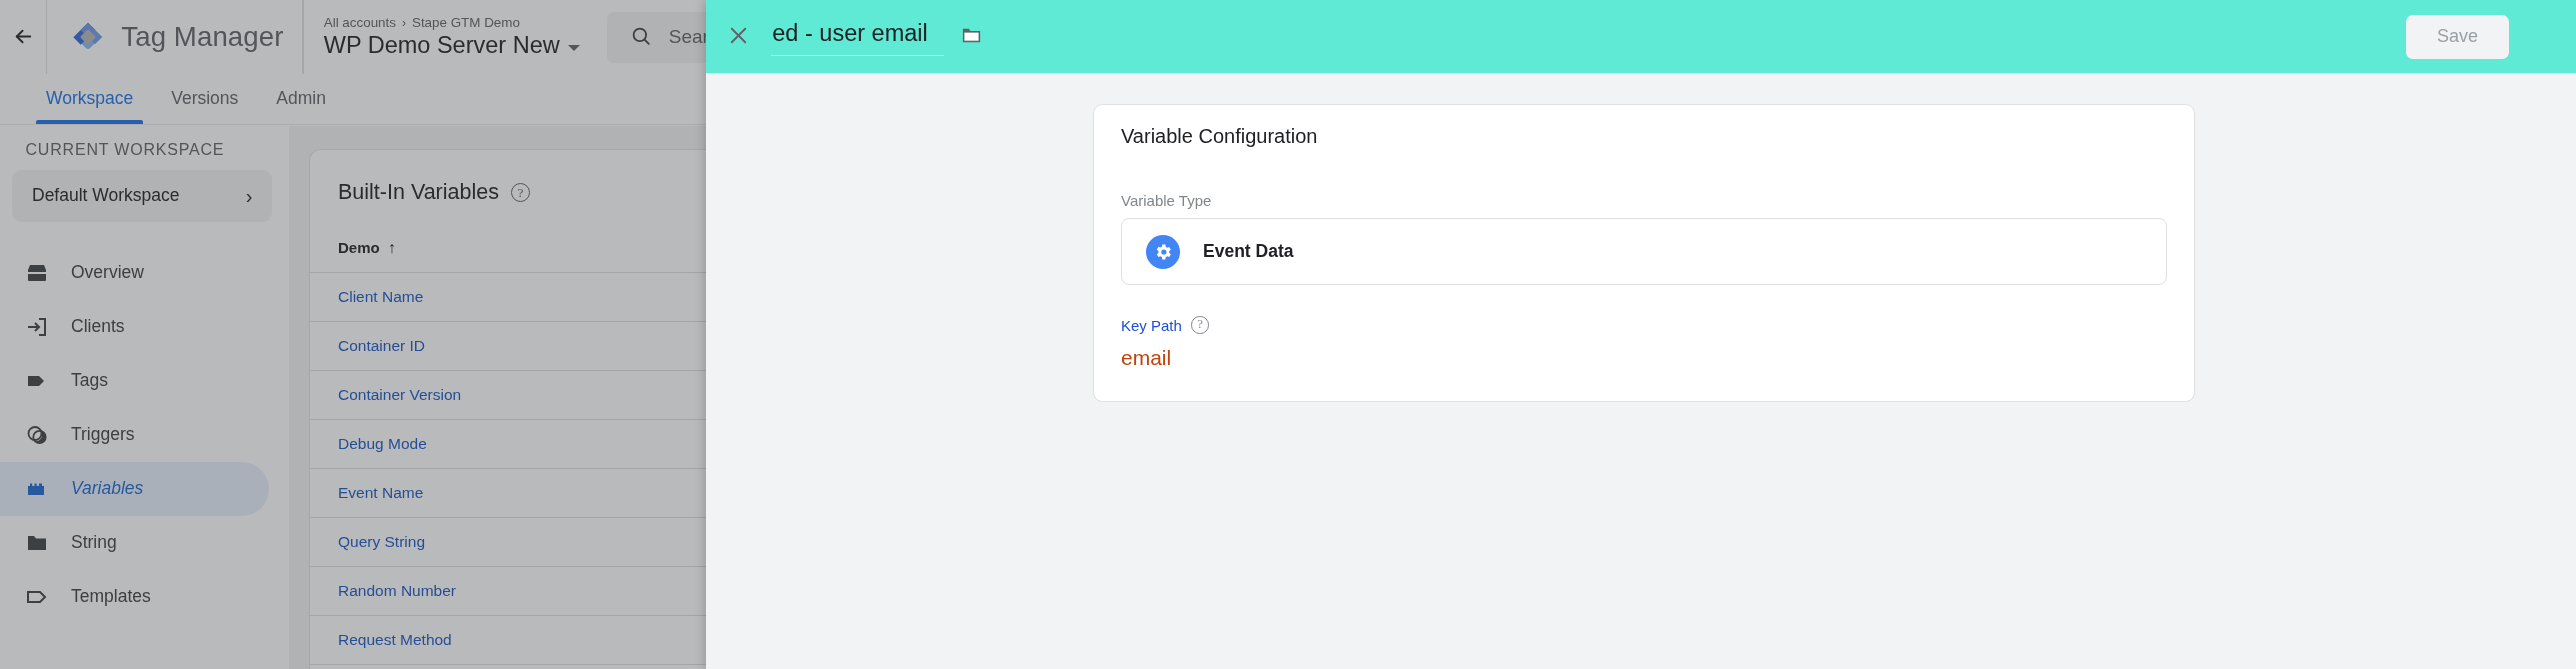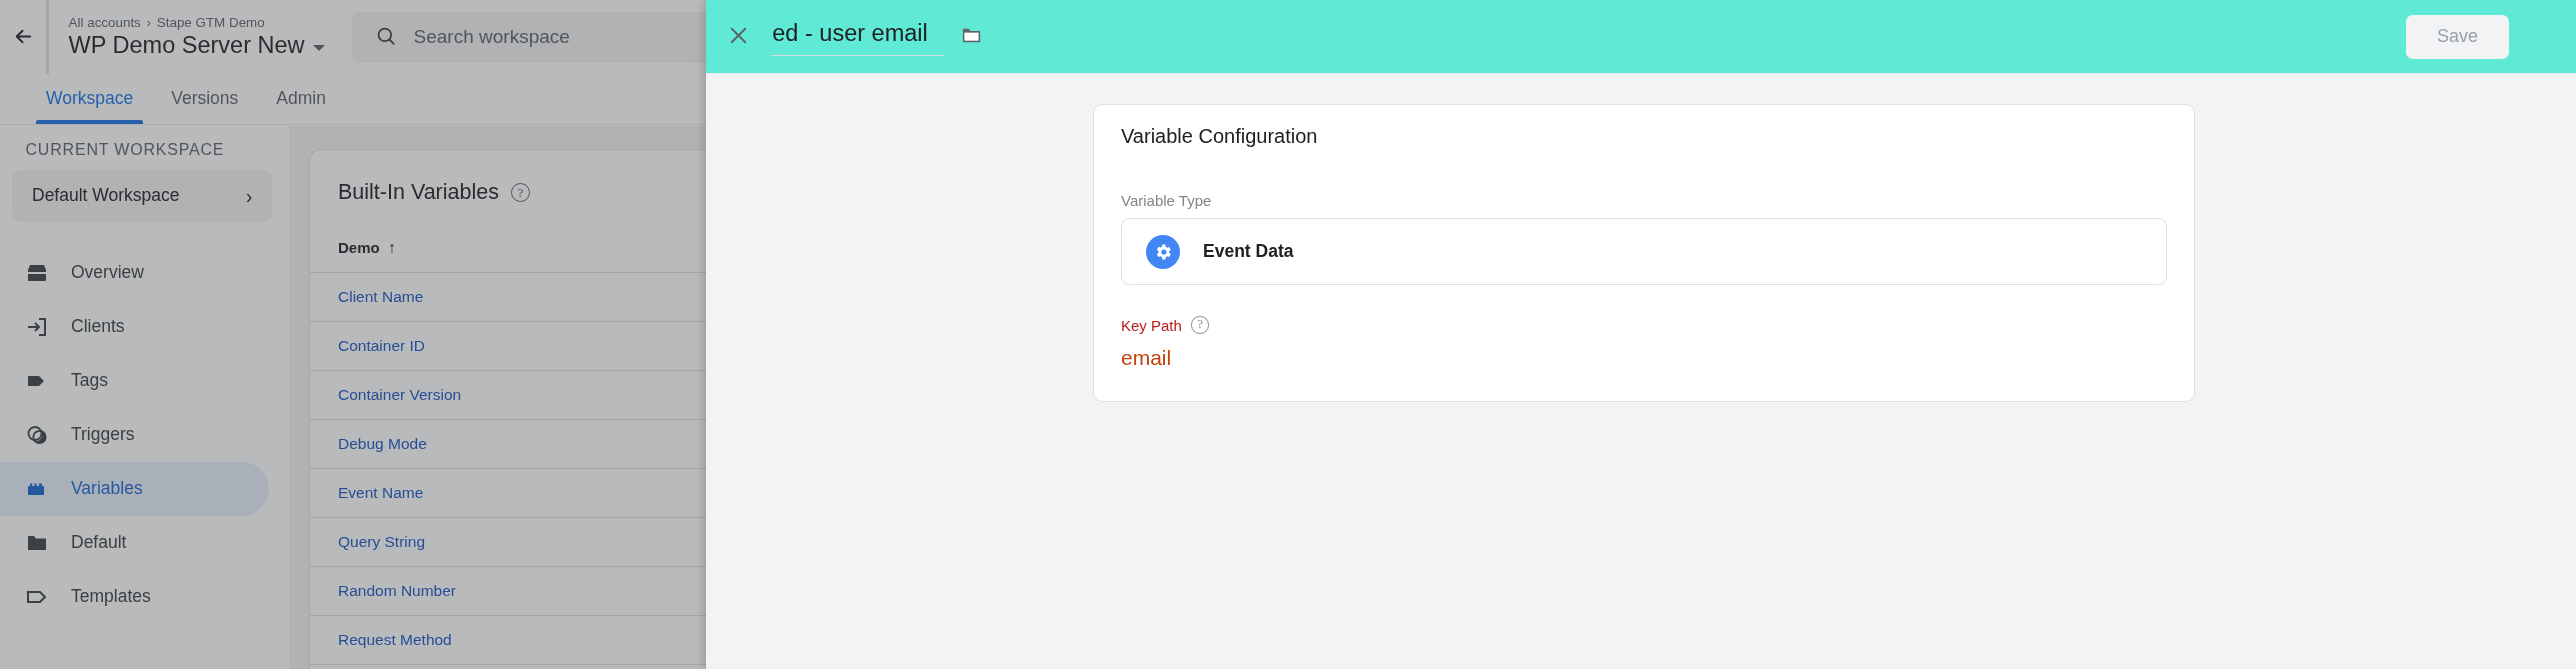--- a/index.html
+++ b/index.html
@@ -115,21 +115,21 @@
   .nav-item {
     height: 54px; display: flex; align-items: center; gap: 21.5px;
     padding-left: 24px; margin-right: 20px;
     border-radius: 0 27px 27px 0;
     cursor: pointer;
   }
   .nav-item .nico { width: 25.5px; height: 25.5px; flex: none;
     display: flex; align-items: center; justify-content: center; }
   .nav-item .nico svg { width: 24px; height: 24px; }
   .nav-item .nlabel { font-size: 17.5px; color: #3c4043; white-space: nowrap; }
-  .nav-item.selected { background: #e8f0fe; }
+  .nav-item.selected { background: #e8f0fe; font-style: italic; }
   .nav-item.selected .nlabel { color: #1967d2; }
 
   
   #content {
     position: absolute; left: 289px; top: 126px; right: 0; bottom: 0;
     background: #f1f3f4;
   }
   #biv-card {
     position: absolute; left: 20px; top: 23px; width: 2225px; bottom: -134px;
     background: #ffffff;
@@ -248,21 +248,21 @@
     display: flex; align-items: center; justify-content: center;
     flex: none;
   }
   #vt-icon svg { width: 20px; height: 20px; }
   #vt-name { font-size: 17.5px; color: #202124; font-weight: 700; }
 
   #kp-label-row {
     display: flex; align-items: center; gap: 9.4px;
     margin-top: 31px;
   }
-  #kp-label { font-size: 15px; color: #b91c1c; }
+  #kp-label { font-size: 15px; color: #1d4ed8; }
   .help-circle.light {
     width: 17.5px; height: 17.5px; border-color: #80868b; color: #80868b;
     font-size: 12.8px; line-height: 15.5px;
   }
   #kp-value {
     font-size: 21px; color: #c2410c;
     margin-top: 12px;
     cursor: text;
   }
 </style>
@@ -275,20 +275,32 @@
     <div id="back-btn">
       <span>
         <svg viewBox="0 0 24 24" fill="none" stroke="#202124" stroke-width="2" stroke-linecap="round" stroke-linejoin="round">
           <line x1="19" y1="12" x2="5" y2="12"></line>
             <polyline points="11 18 5 12 11 6"></polyline>
         </svg>
       </span>
     </div>
     <div class="vdiv"></div>
 
+    <div id="brand">
+      <span id="gtm-logo">
+        <svg viewBox="0 0 54 54">
+          <rect x="13" y="13" width="28" height="28" rx="5" transform="rotate(45 27 27)" fill="#8ab4f8"></rect>
+          <path d="M27 6 L41 20 L27 34 L13 20 Z" fill="#3367d6" opacity="0"></path>
+          <path d="M27 5.5 L38 16.5 L16 38.5 L5 27.5 Z" fill="#3367d6"></path>
+          <path d="M27 5.5 L48.5 27 L37.5 38 L16 16.5 Z" fill="#6e9ae8" opacity=".95"></path>
+          <rect x="18.5" y="18.5" width="17" height="17" rx="2" transform="rotate(45 27 27)" fill="#b7b7b7"></rect>
+        </svg>
+      </span>
+      <span id="brand-name">Tag Manager</span>
+    </div>
     <div class="vdiv"></div>
 
     <div id="container-block">
       <div id="breadcrumb">
         <span>All accounts</span>
         <span class="sep">›</span>
         <span>Stape GTM Demo</span>
       </div>
       <div id="container-row">
         <span id="container-title">WP Demo Server New</span>
@@ -371,21 +383,21 @@
           </svg>
         </span>
         <span class="nlabel">Variables</span>
       </div>
       <div class="nav-item">
         <span class="nico">
           <svg viewBox="0 0 24 24" fill="#3c4043">
               <path d="M3 5h6l2 2.5h10V19H3z"></path>
             </svg>
         </span>
-        <span class="nlabel">Default</span>
+        <span class="nlabel">String</span>
       </div>
       <div class="nav-item">
         <span class="nico">
           <svg viewBox="0 0 24 24" fill="none" stroke="#3c4043" stroke-width="2">
             <path d="M3 7h12l5 5-5 5H3z"></path>
           </svg>
         </span>
         <span class="nlabel">Templates</span>
       </div>
     </div>

